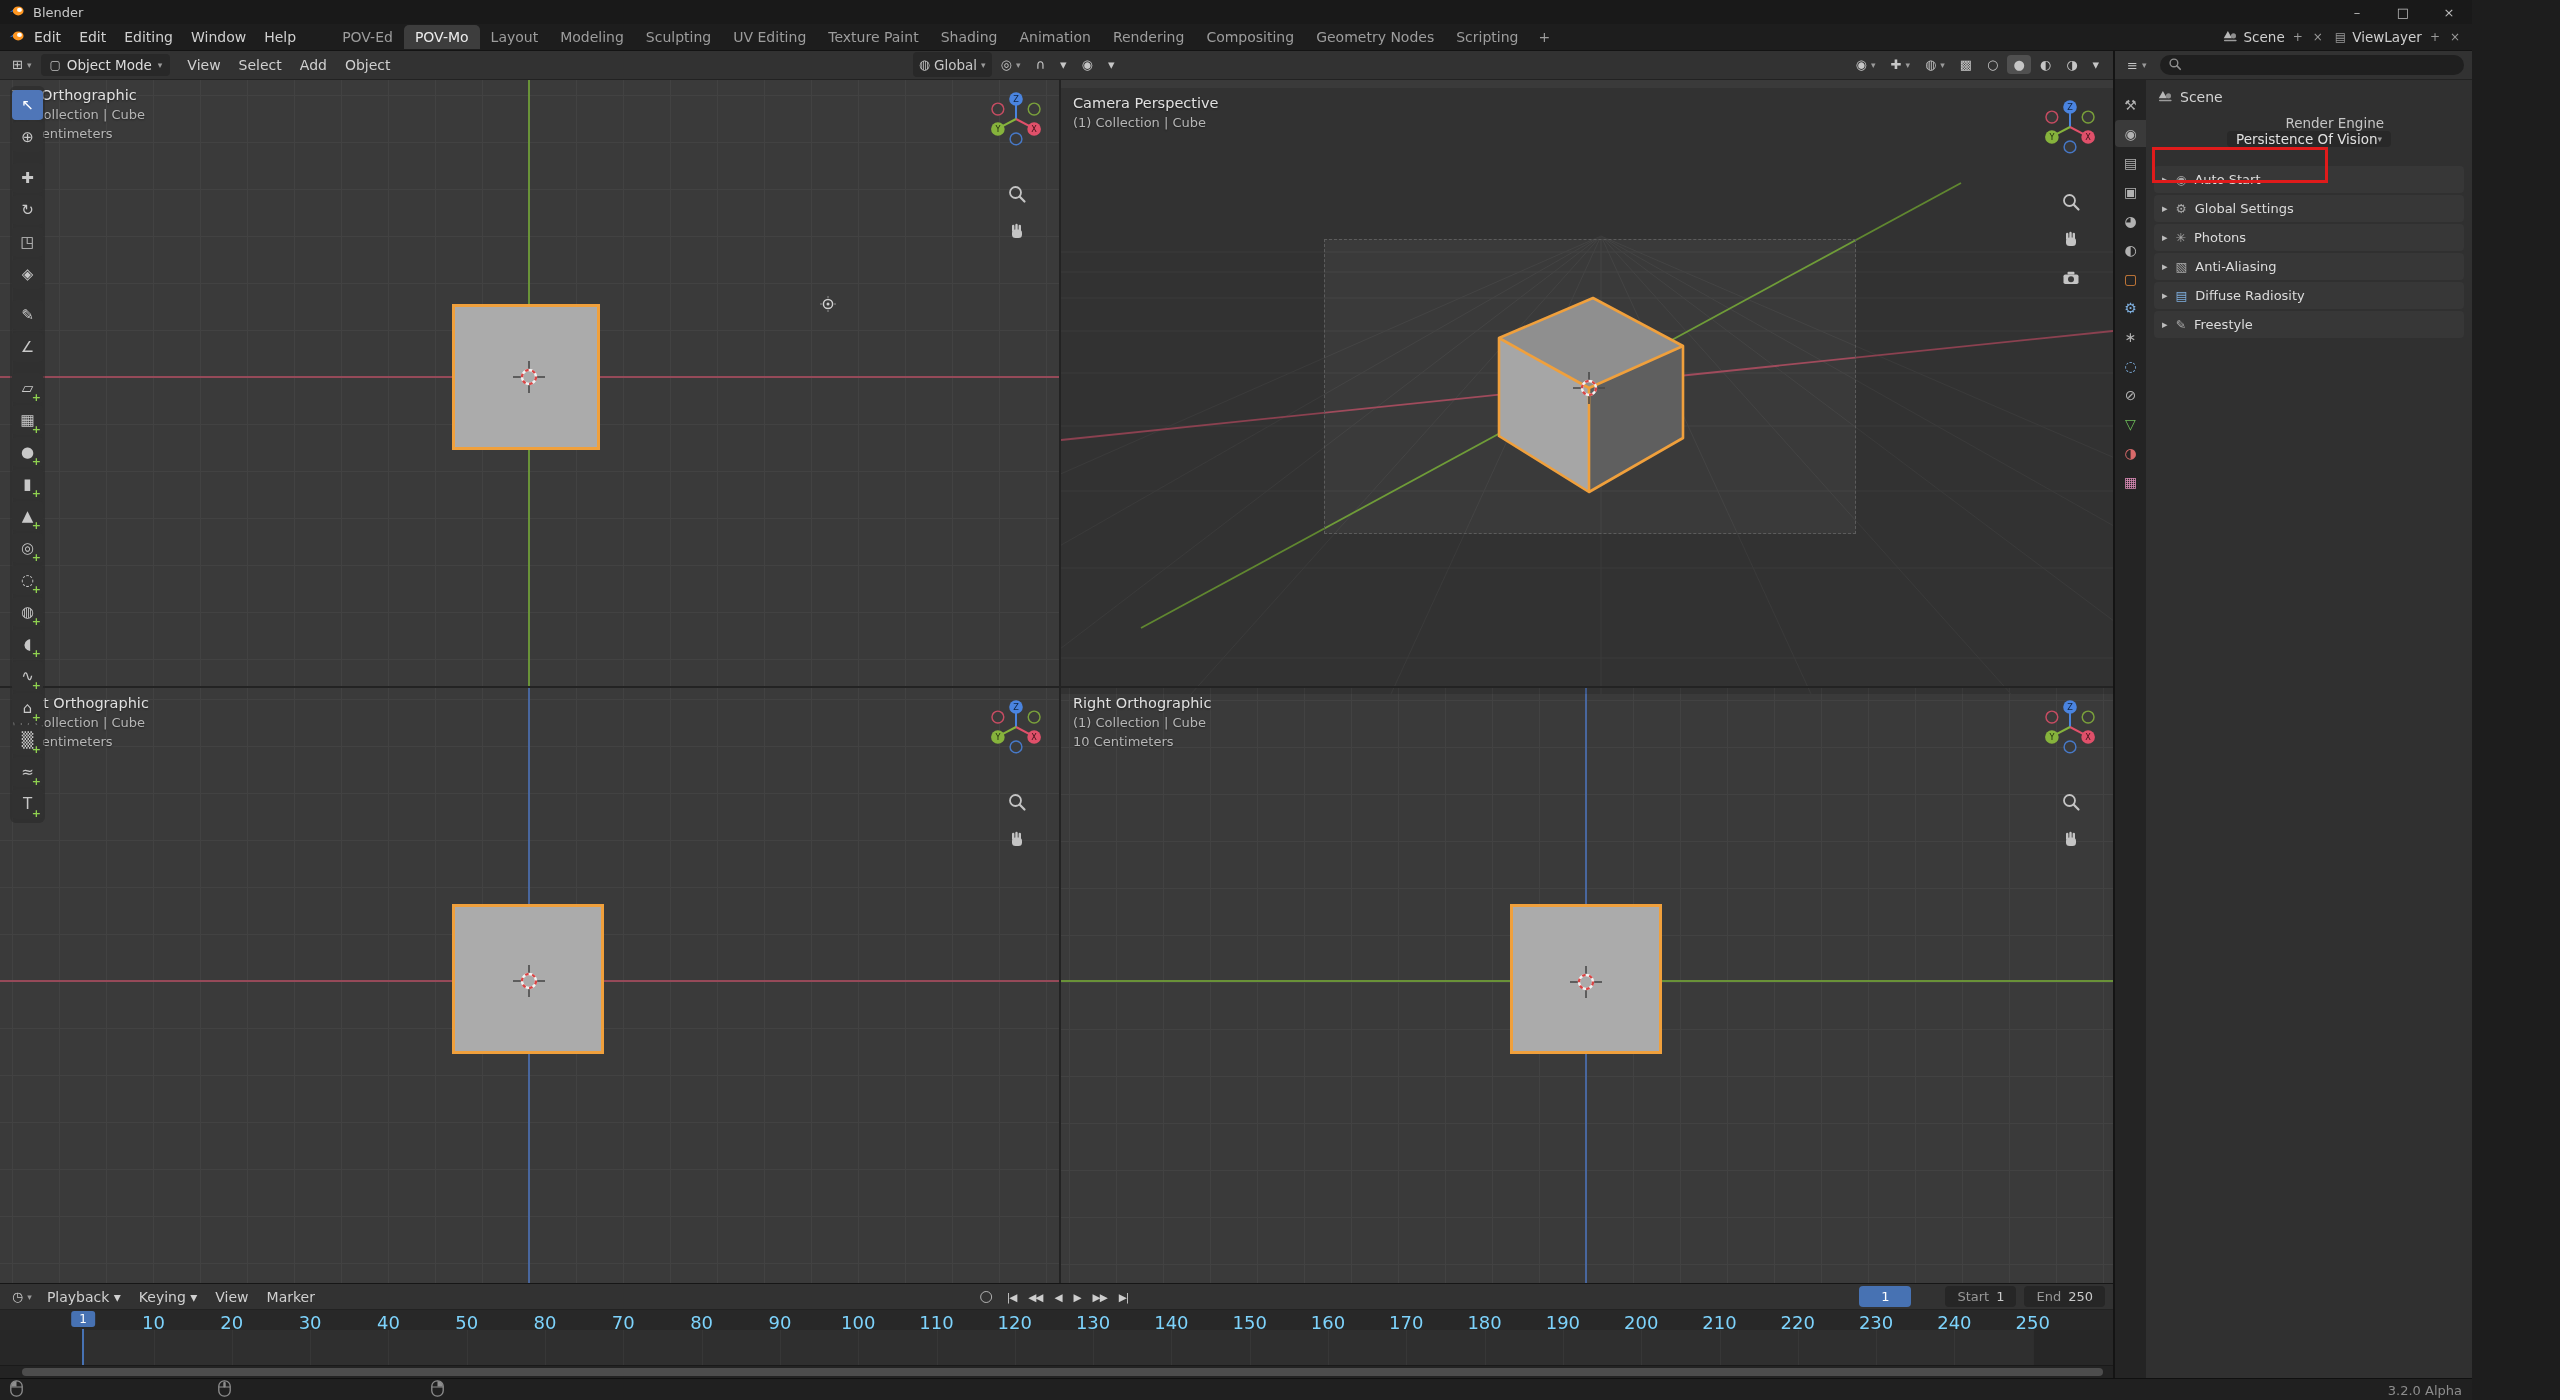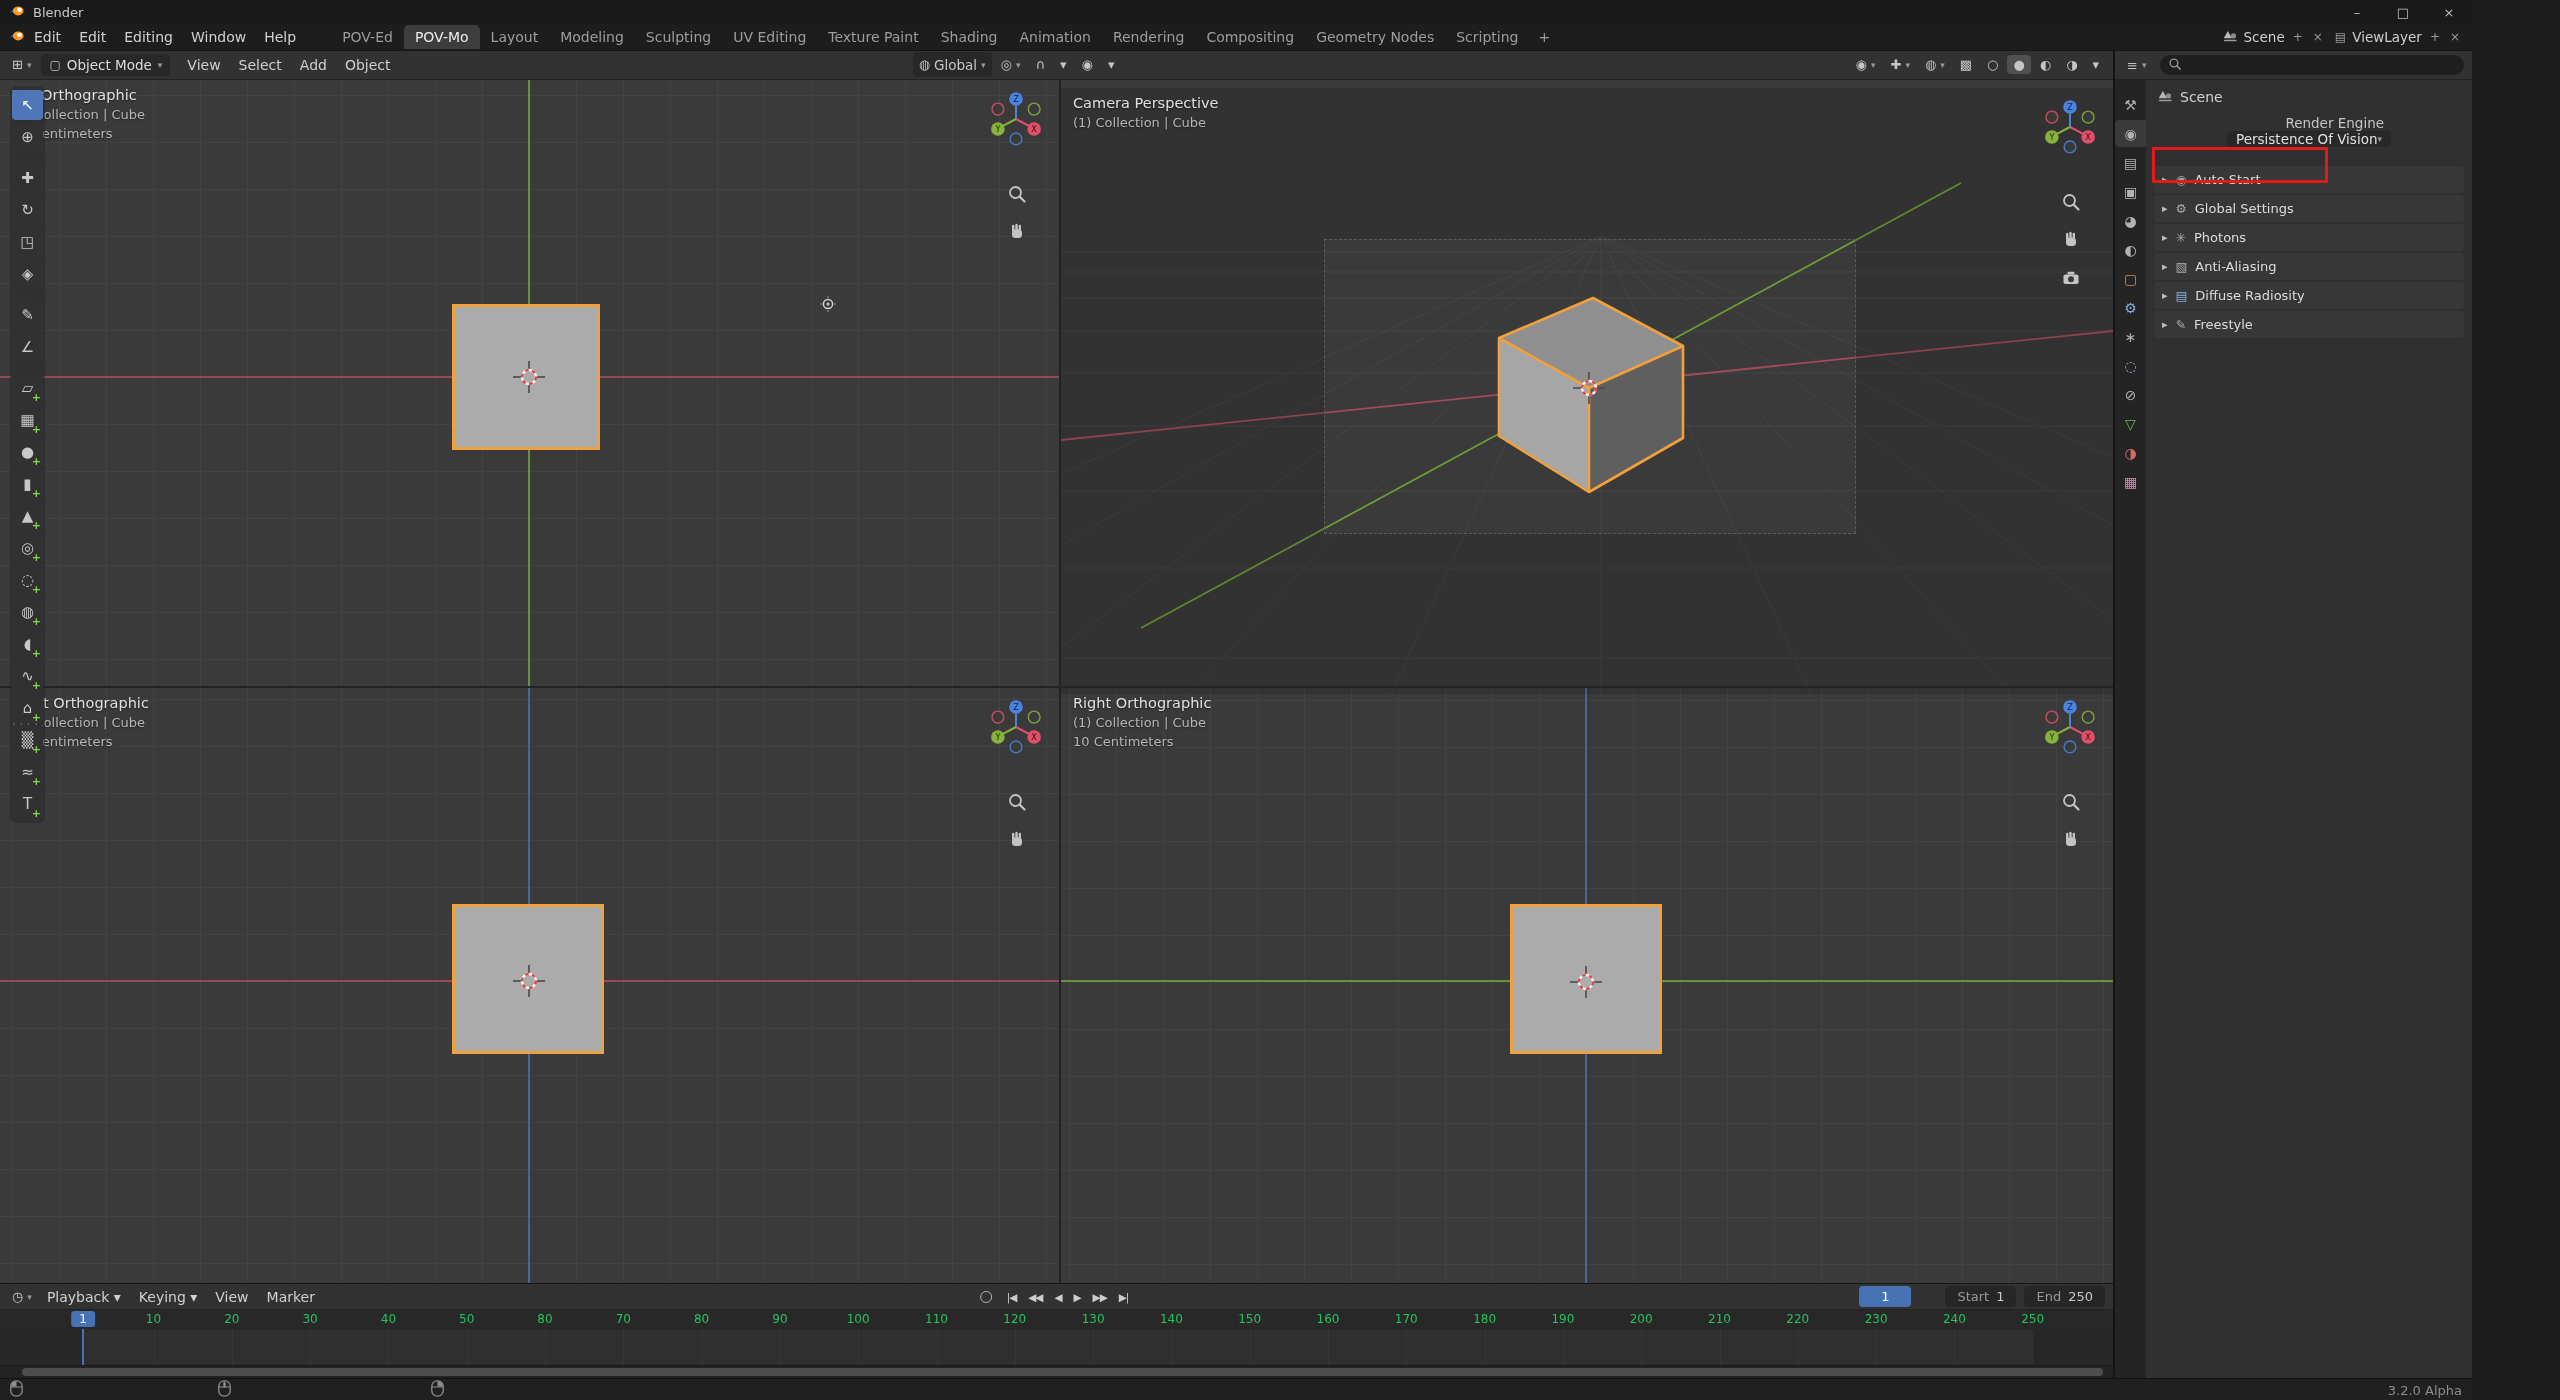--- a/index.html
+++ b/index.html
@@ -82,21 +82,21 @@
     border-bottom:1px solid #222;position:relative;}
   .tl-transport{position:absolute;left:50%;transform:translateX(-50%);display:flex;align-items:center;gap:2px;}
   .tr-btn{font-size:10.5px;color:#cdcdcd;padding:2px 5px;letter-spacing:-1px;}
   .rec-btn{width:10px;height:10px;border:1.6px solid #b0b0b0;border-radius:50%;margin-right:8px;}
   .tl-right{margin-left:auto;display:flex;align-items:center;gap:8px;padding-right:8px;}
   .frame-field{background:var(--accent);color:#fff;border-radius:4px;padding:3px 22px;font-size:13px;margin-right:26px;}
   .range-field{background:#262626;color:#cacaca;border-radius:4px;padding:3px 12px;font-size:13px;display:flex;gap:7px;}
   .range-field .lbl{color:#989898;}
   .tl-body{position:relative;height:56px;}
   .tl-ruler{position:absolute;left:0;right:0;top:0;height:20px;background:#282828;border-bottom:1px solid #1f1f1f;}
-  .tick{position:absolute;top:2px;transform:translateX(-50%);font-size:12px;color:#22c55e;}
+  .tick{position:absolute;top:2px;transform:translateX(-50%);font-size:18px;color:#7dd3fc;}
   .tl-track{position:absolute;left:0;right:0;top:20px;bottom:0;background:#2f2f2f;}
   .tick-line{position:absolute;top:0;bottom:0;width:1px;background:rgba(255,255,255,0.045);}
   .tl-dim{position:absolute;top:0;bottom:0;background:rgba(0,0,0,0.16);}
   .cf-marker{position:absolute;top:0;bottom:0;width:0;z-index:3;}
   .cf-badge{position:absolute;top:1px;left:0;transform:translateX(-50%);background:var(--accent);color:#fff;
     font-size:12px;border-radius:3px;padding:1px 8px;}
   .cf-line{position:absolute;top:19px;bottom:0;left:-1px;width:2px;background:var(--accent);}
   .tl-scroll{position:relative;height:12px;background:#232323;border-top:1px solid #1a1a1a;}
   .tl-thumb{position:absolute;left:22px;right:10px;top:2px;bottom:2px;background:#4d4d4d;border-radius:5px;}
 

